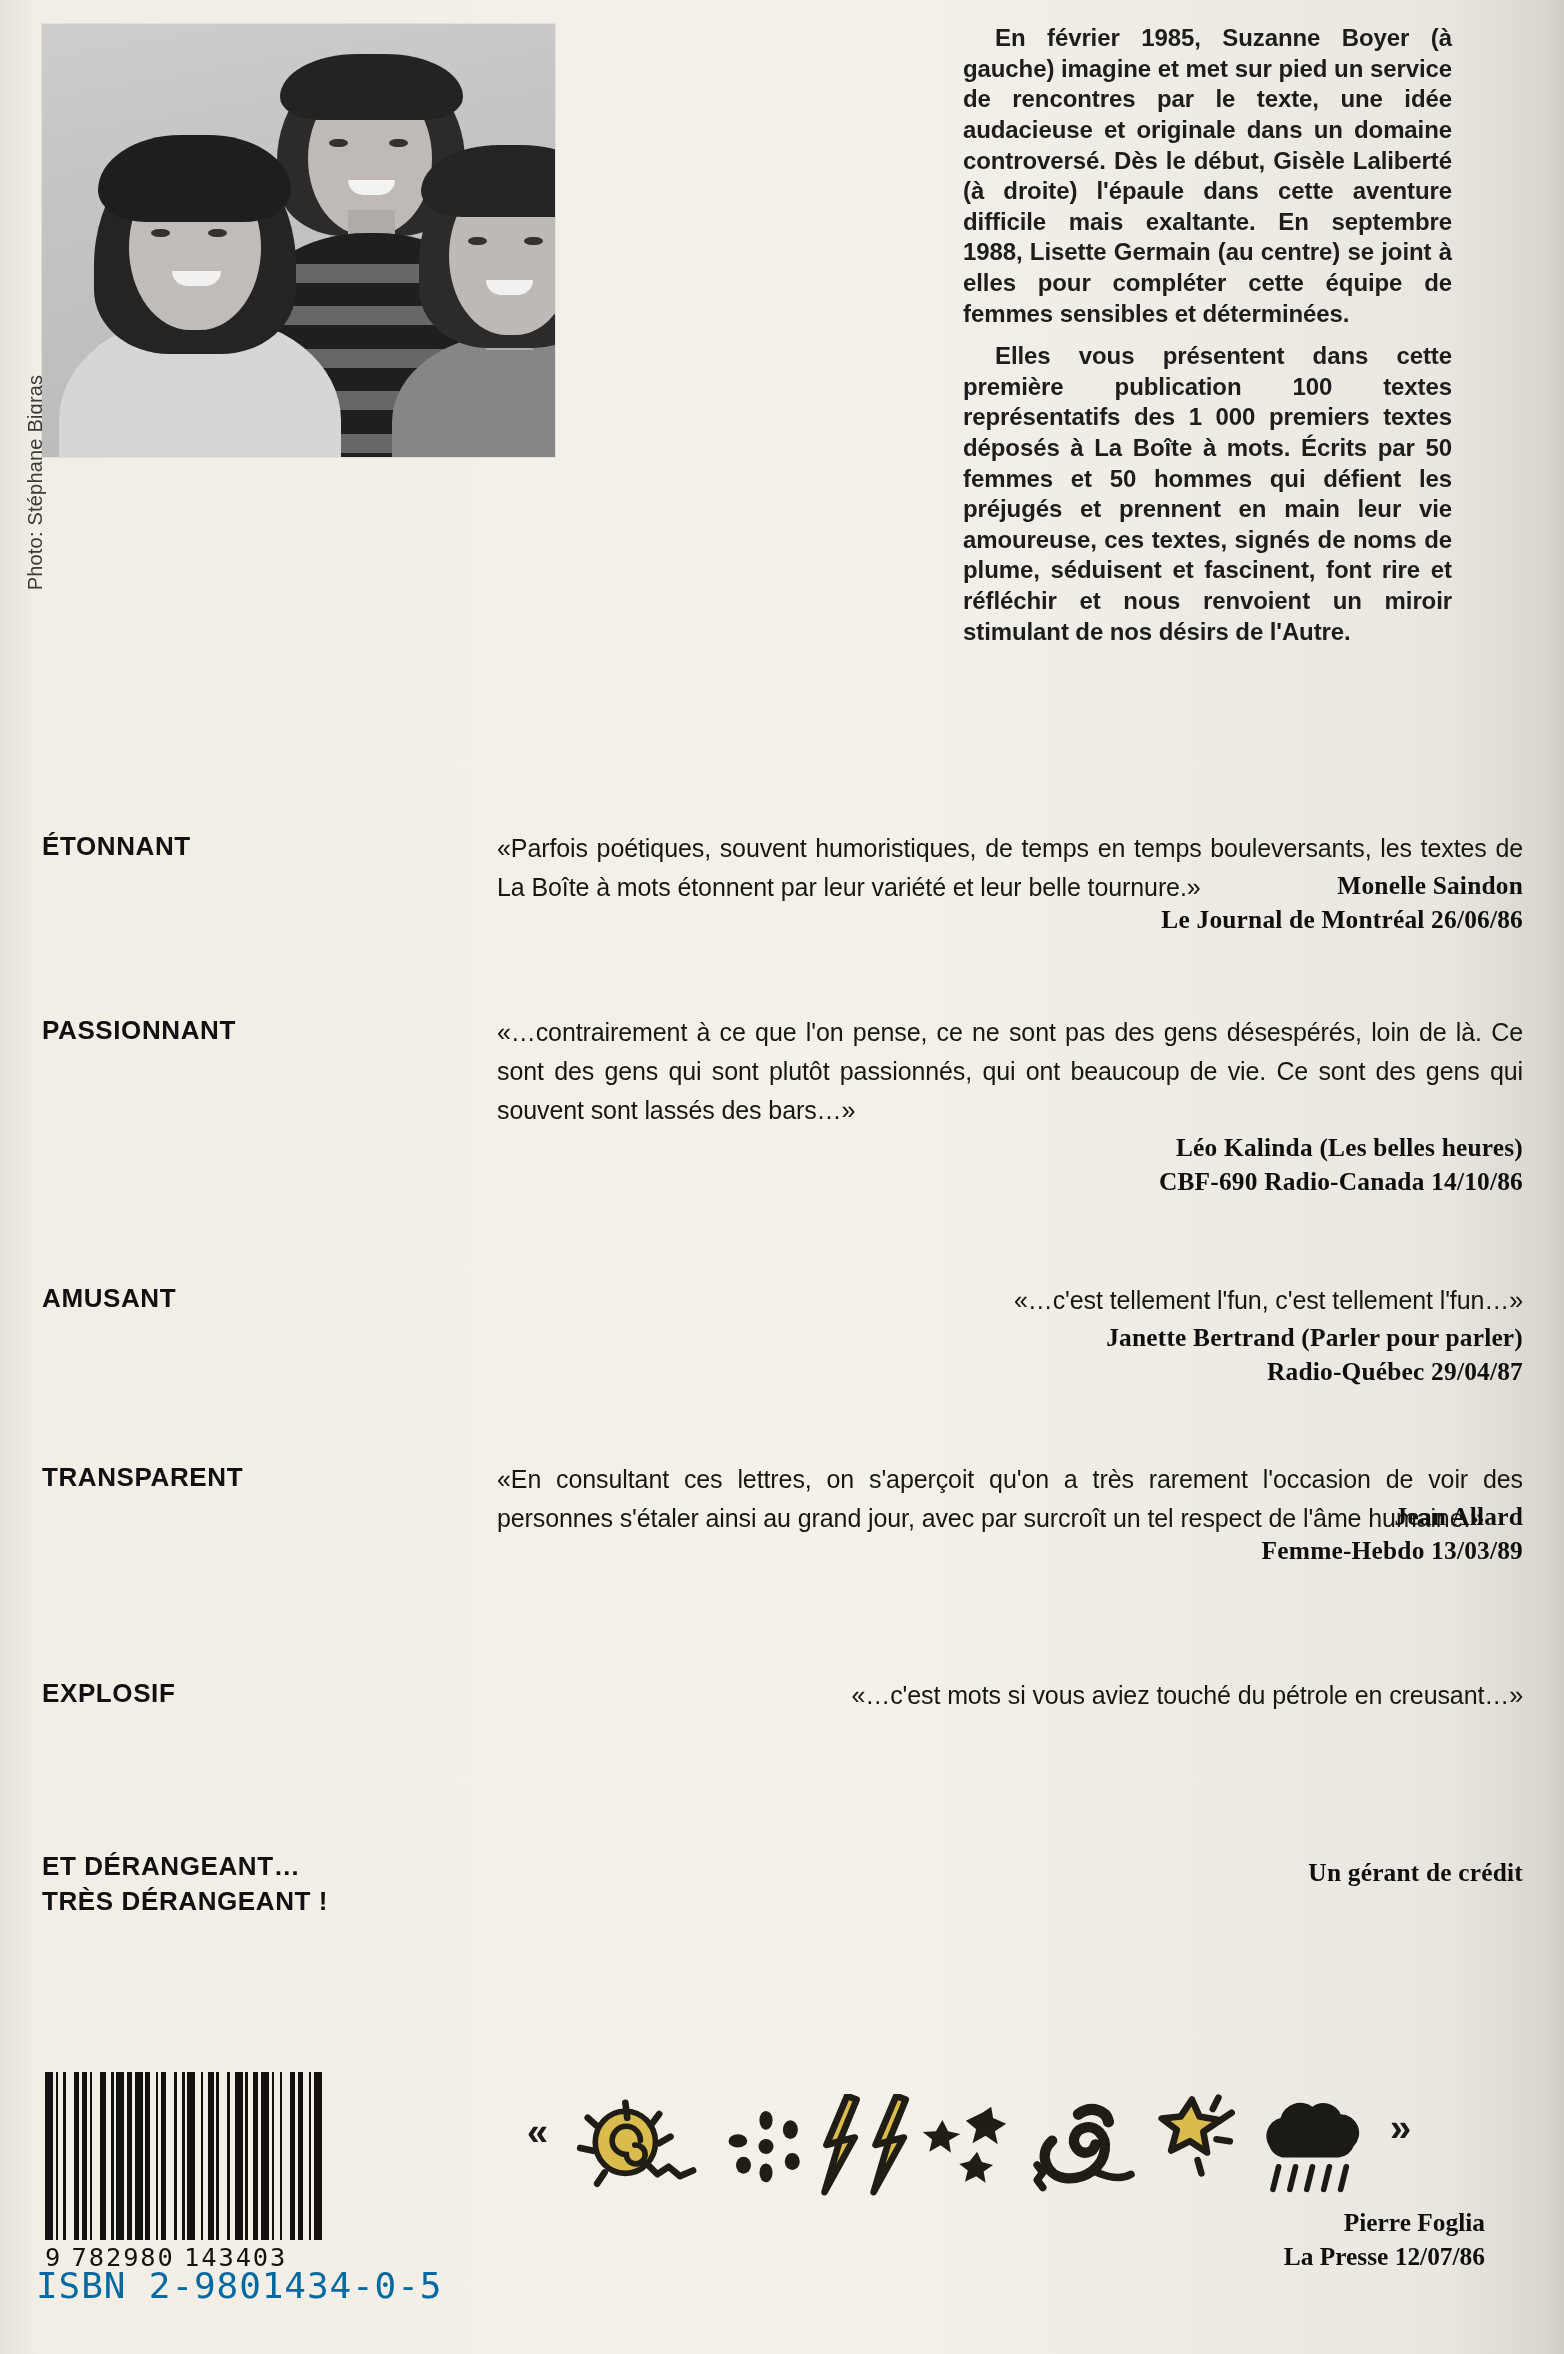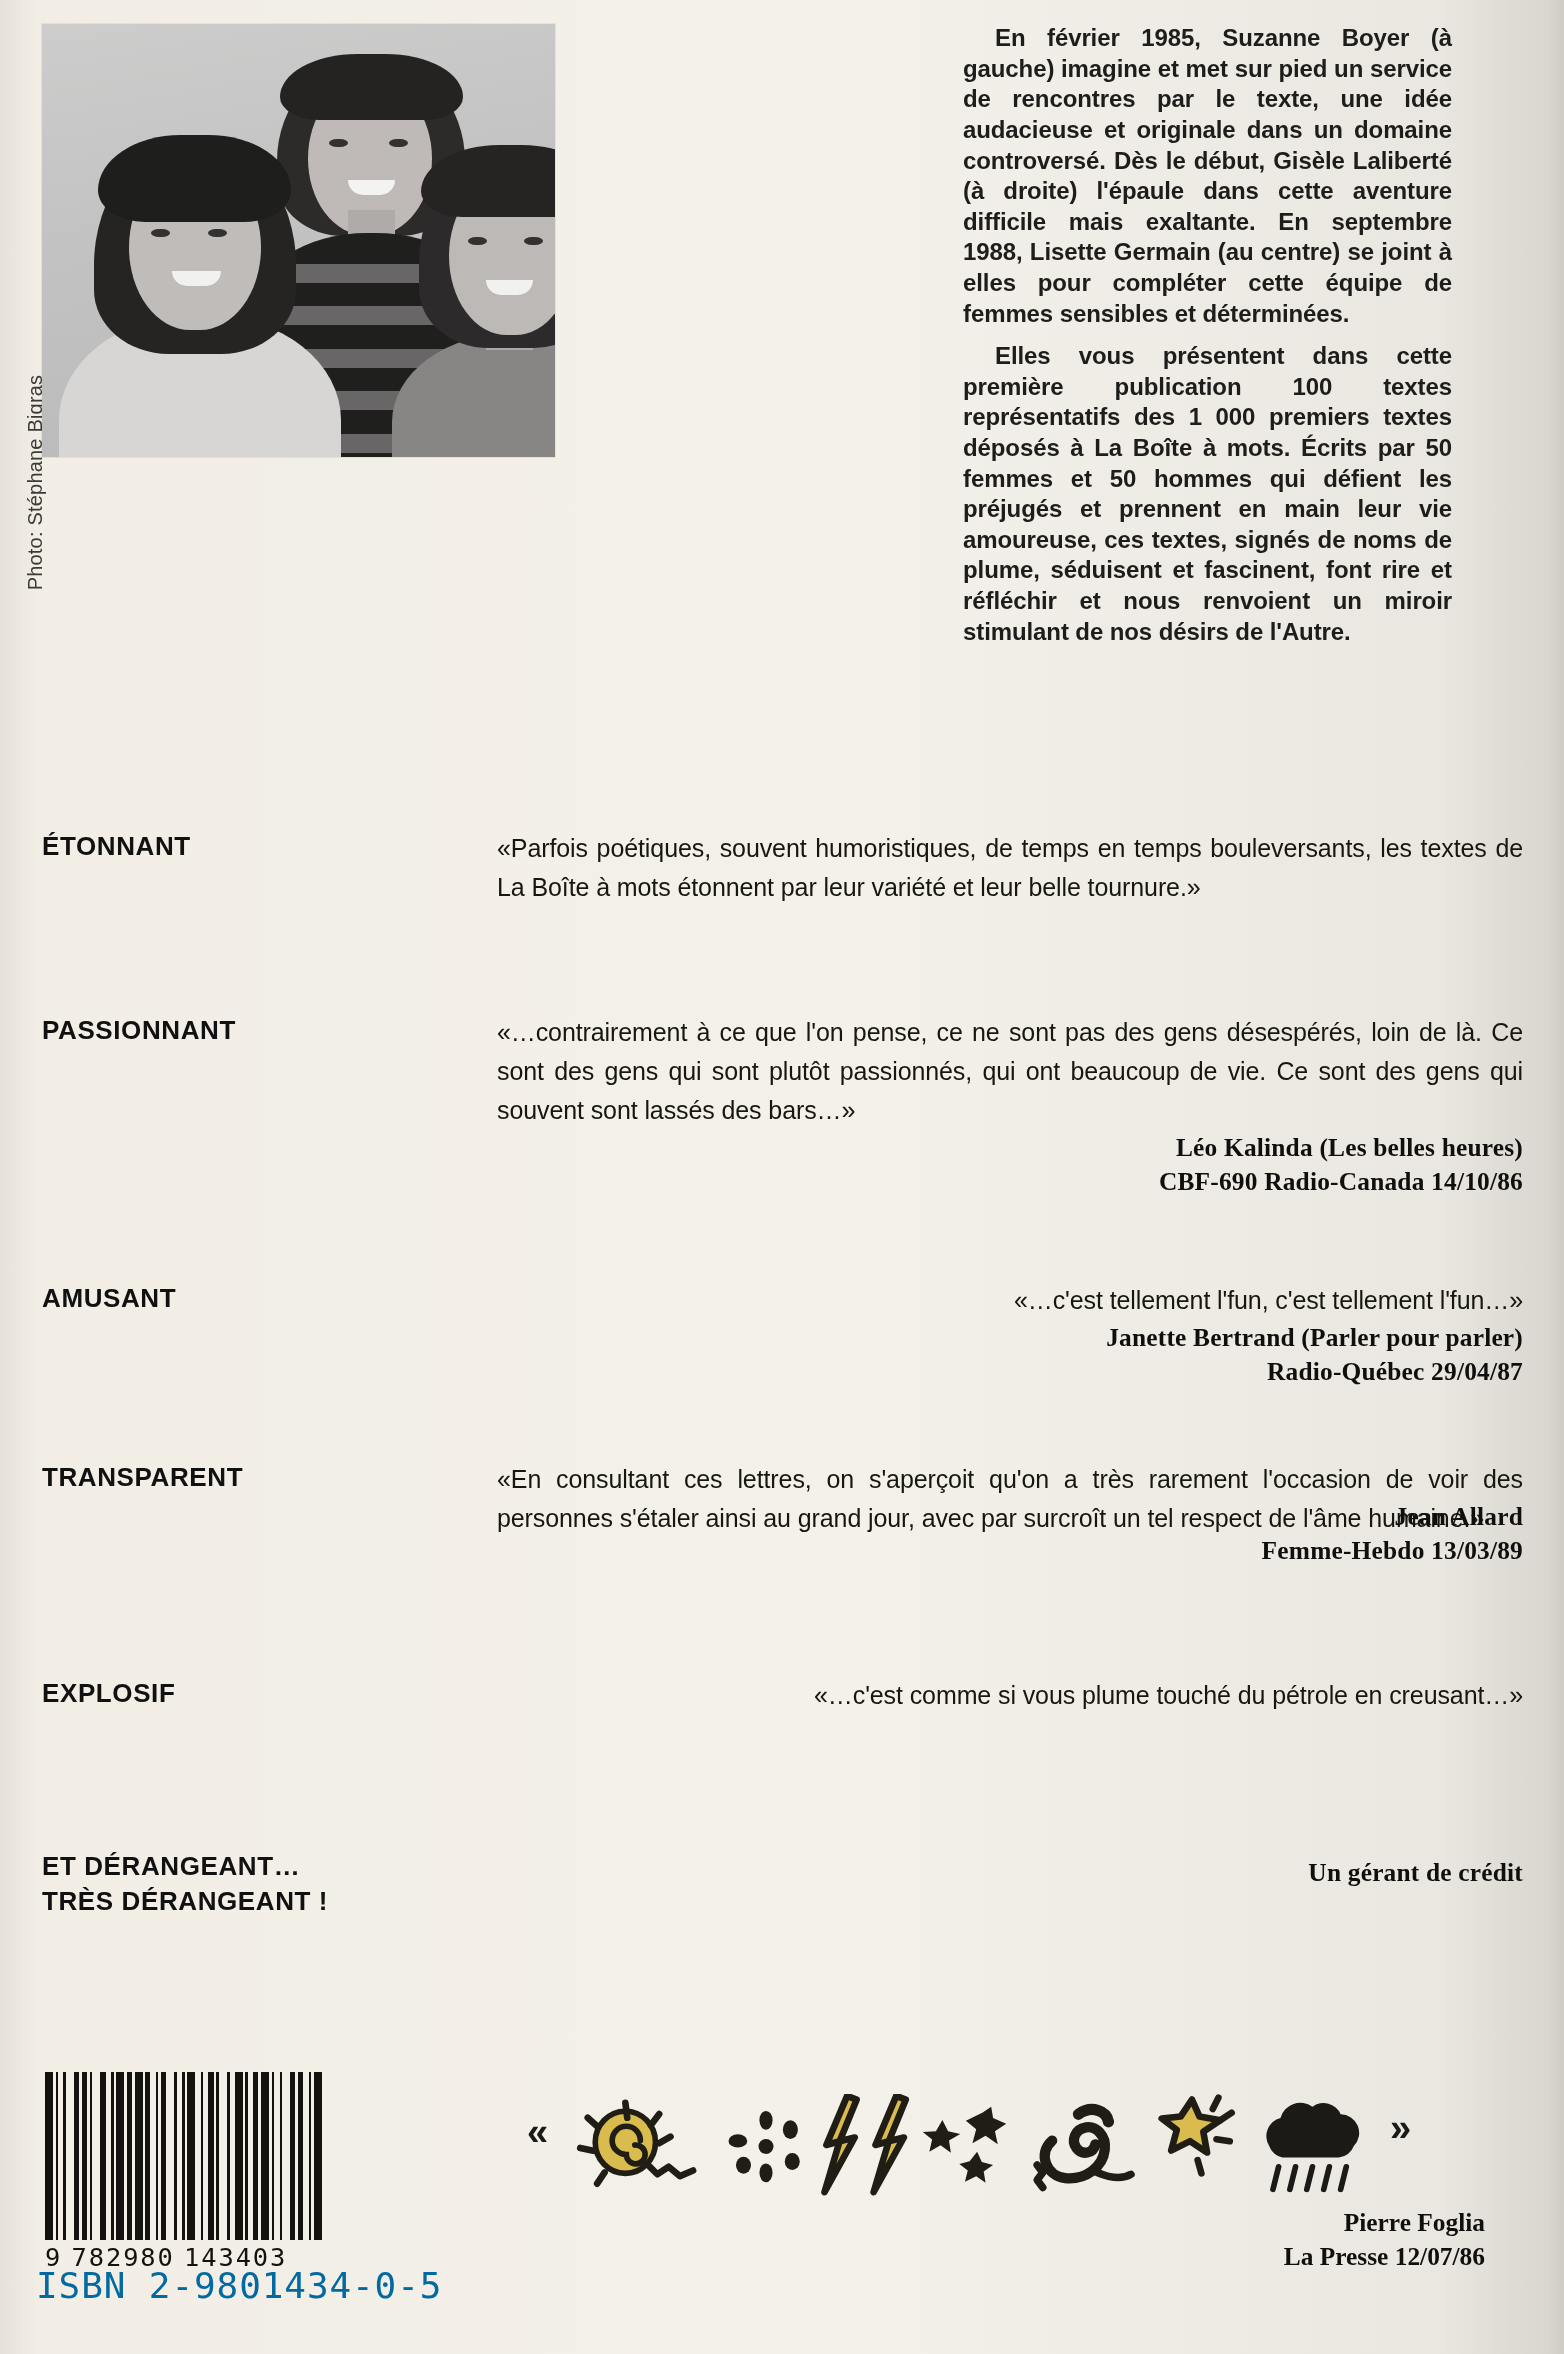--- a/index.html
+++ b/index.html
@@ -182,20 +182,21 @@
       <p>En février 1985, Suzanne Boyer (à gauche) imagine et met sur pied un service de rencontres par le texte, une idée audacieuse et originale dans un domaine controversé. Dès le début, Gisèle Laliberté (à droite) l'épaule dans cette aventure difficile mais exaltante. En septembre 1988, Lisette Germain (au centre) se joint à elles pour compléter cette équipe de femmes sensibles et déterminées.</p>
       <p>Elles vous présentent dans cette première publication 100 textes représentatifs des 1 000 premiers textes déposés à La Boîte à mots. Écrits par 50 femmes et 50 hommes qui défient les préjugés et prennent en main leur vie amoureuse, ces textes, signés de noms de plume, séduisent et fascinent, font rire et réfléchir et nous renvoient un miroir stimulant de nos désirs de l'Autre.</p>
     </div>
   </div>
 
   <div class="quotes" id="quotes">
       <div class="qrow" style="position: absolute; top: 0px; left: 0px; width: 1564px;">
         <div class="qlabel">ÉTONNANT</div>
         <div class="qbody">
           <div class="qtext">«Parfois poétiques, souvent humoristiques, de temps en temps bouleversants, les textes de La Boîte à mots étonnent par leur variété et leur belle tournure.»</div>
+          <div class="qattr" style="margin-top: -39px;"><span>Monelle Saindon</span><span class="l2">Le Journal de Montréal 26/06/86</span></div>
         </div>
       </div>
       <div class="qrow" style="position: absolute; top: 184px; left: 0px; width: 1564px;">
         <div class="qlabel">PASSIONNANT</div>
         <div class="qbody">
           <div class="qtext">«…contrairement à ce que l'on pense, ce ne sont pas des gens désespérés, loin de là. Ce sont des gens qui sont plutôt passionnés, qui ont beaucoup de vie. Ce sont des gens qui souvent sont lassés des bars…»</div>
           <div class="qattr"><span>Léo Kalinda (Les belles heures)</span><span class="l2">CBF-690 Radio-Canada 14/10/86</span></div>
         </div>
       </div>
       <div class="qrow" style="position: absolute; top: 452px; left: 0px; width: 1564px;">
@@ -208,21 +209,21 @@
       <div class="qrow" style="position: absolute; top: 631px; left: 0px; width: 1564px;">
         <div class="qlabel">TRANSPARENT</div>
         <div class="qbody">
           <div class="qtext">«En consultant ces lettres, on s'aperçoit qu'on a très rarement l'occasion de voir des personnes s'étaler ainsi au grand jour, avec par surcroît un tel respect de l'âme humaine.»</div>
           <div class="qattr" style="margin-top: -39px;"><span>Jean Allard</span><span class="l2">Femme-Hebdo 13/03/89</span></div>
         </div>
       </div>
       <div class="qrow" style="position: absolute; top: 847px; left: 0px; width: 1564px;">
         <div class="qlabel">EXPLOSIF</div>
         <div class="qbody">
-          <div class="qtext ctr">«…c'est comme si vous plume touché du pétrole en creusant…»</div>
+          <div class="qtext ctr">«…c'est mots si vous aviez touché du pétrole en creusant…»</div>
         </div>
       </div>
       <div class="qrow" style="position: absolute; top: 1026px; left: 0px; width: 1564px;">
         <div class="qlabel" style="top: -5.6px;">ET DÉRANGEANT…
 TRÈS DÉRANGEANT !</div>
         <div class="qbody">
           <div class="qattr"><span>Un gérant de crédit</span></div>
         </div>
       </div>
     </div>

